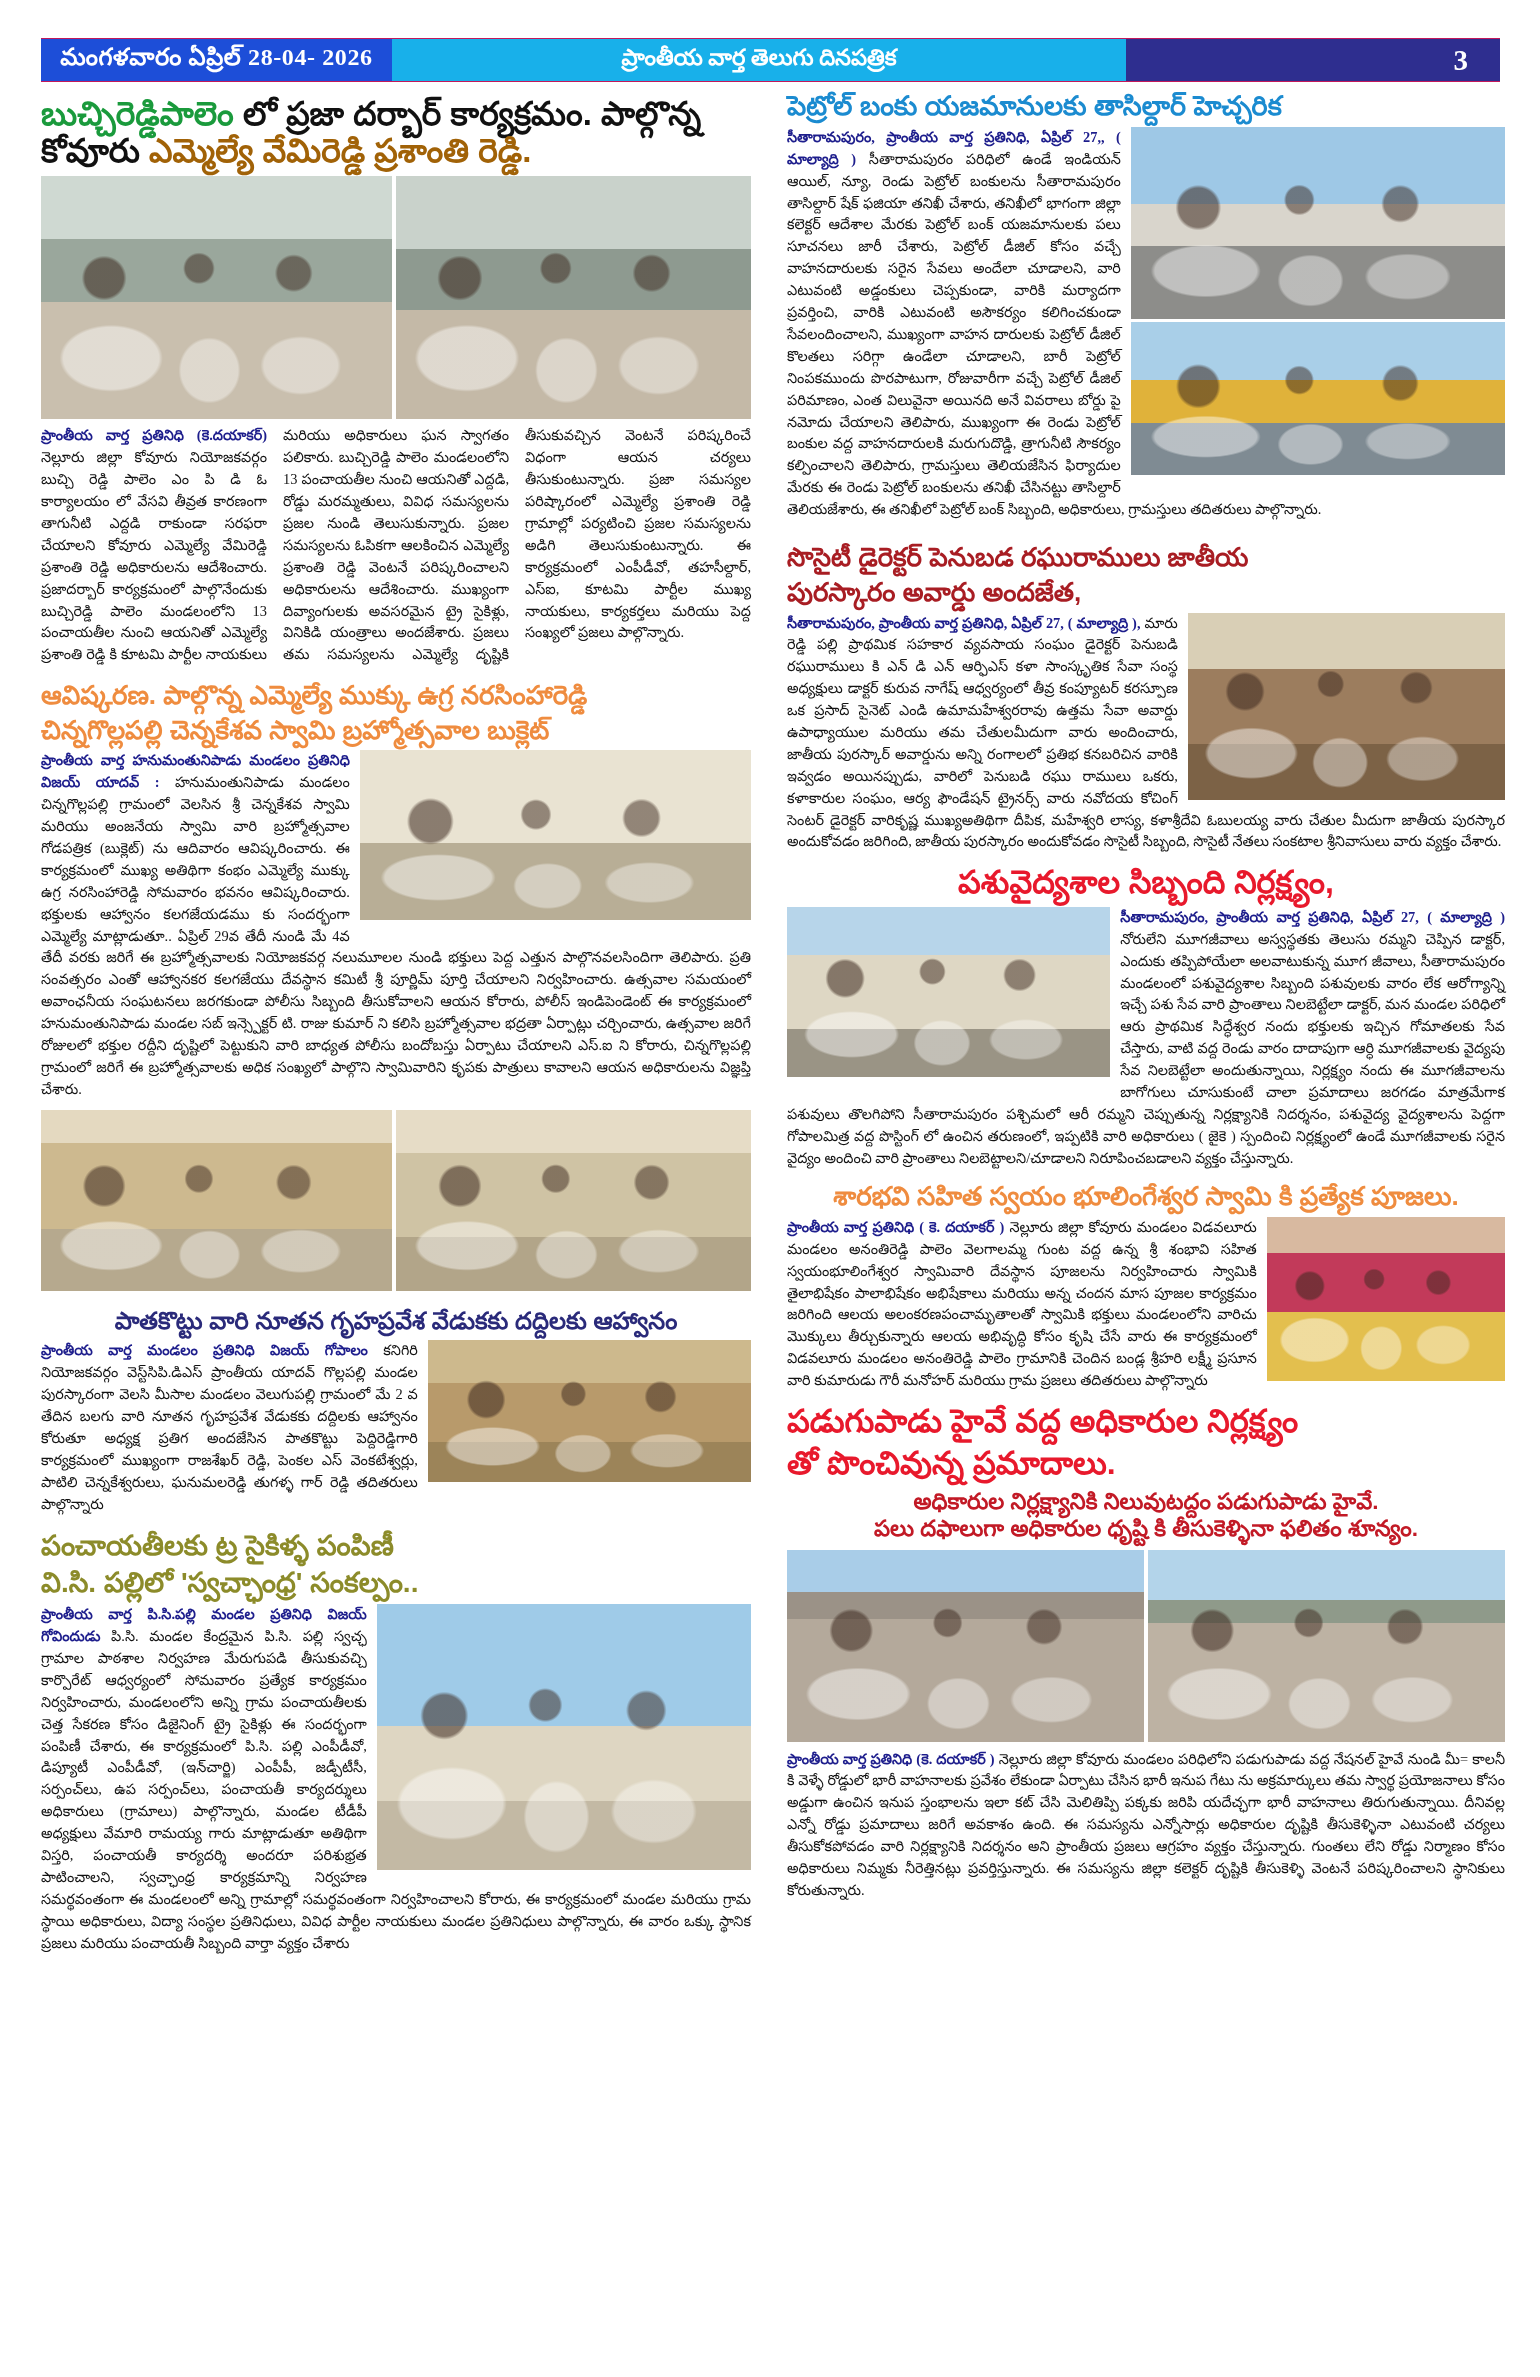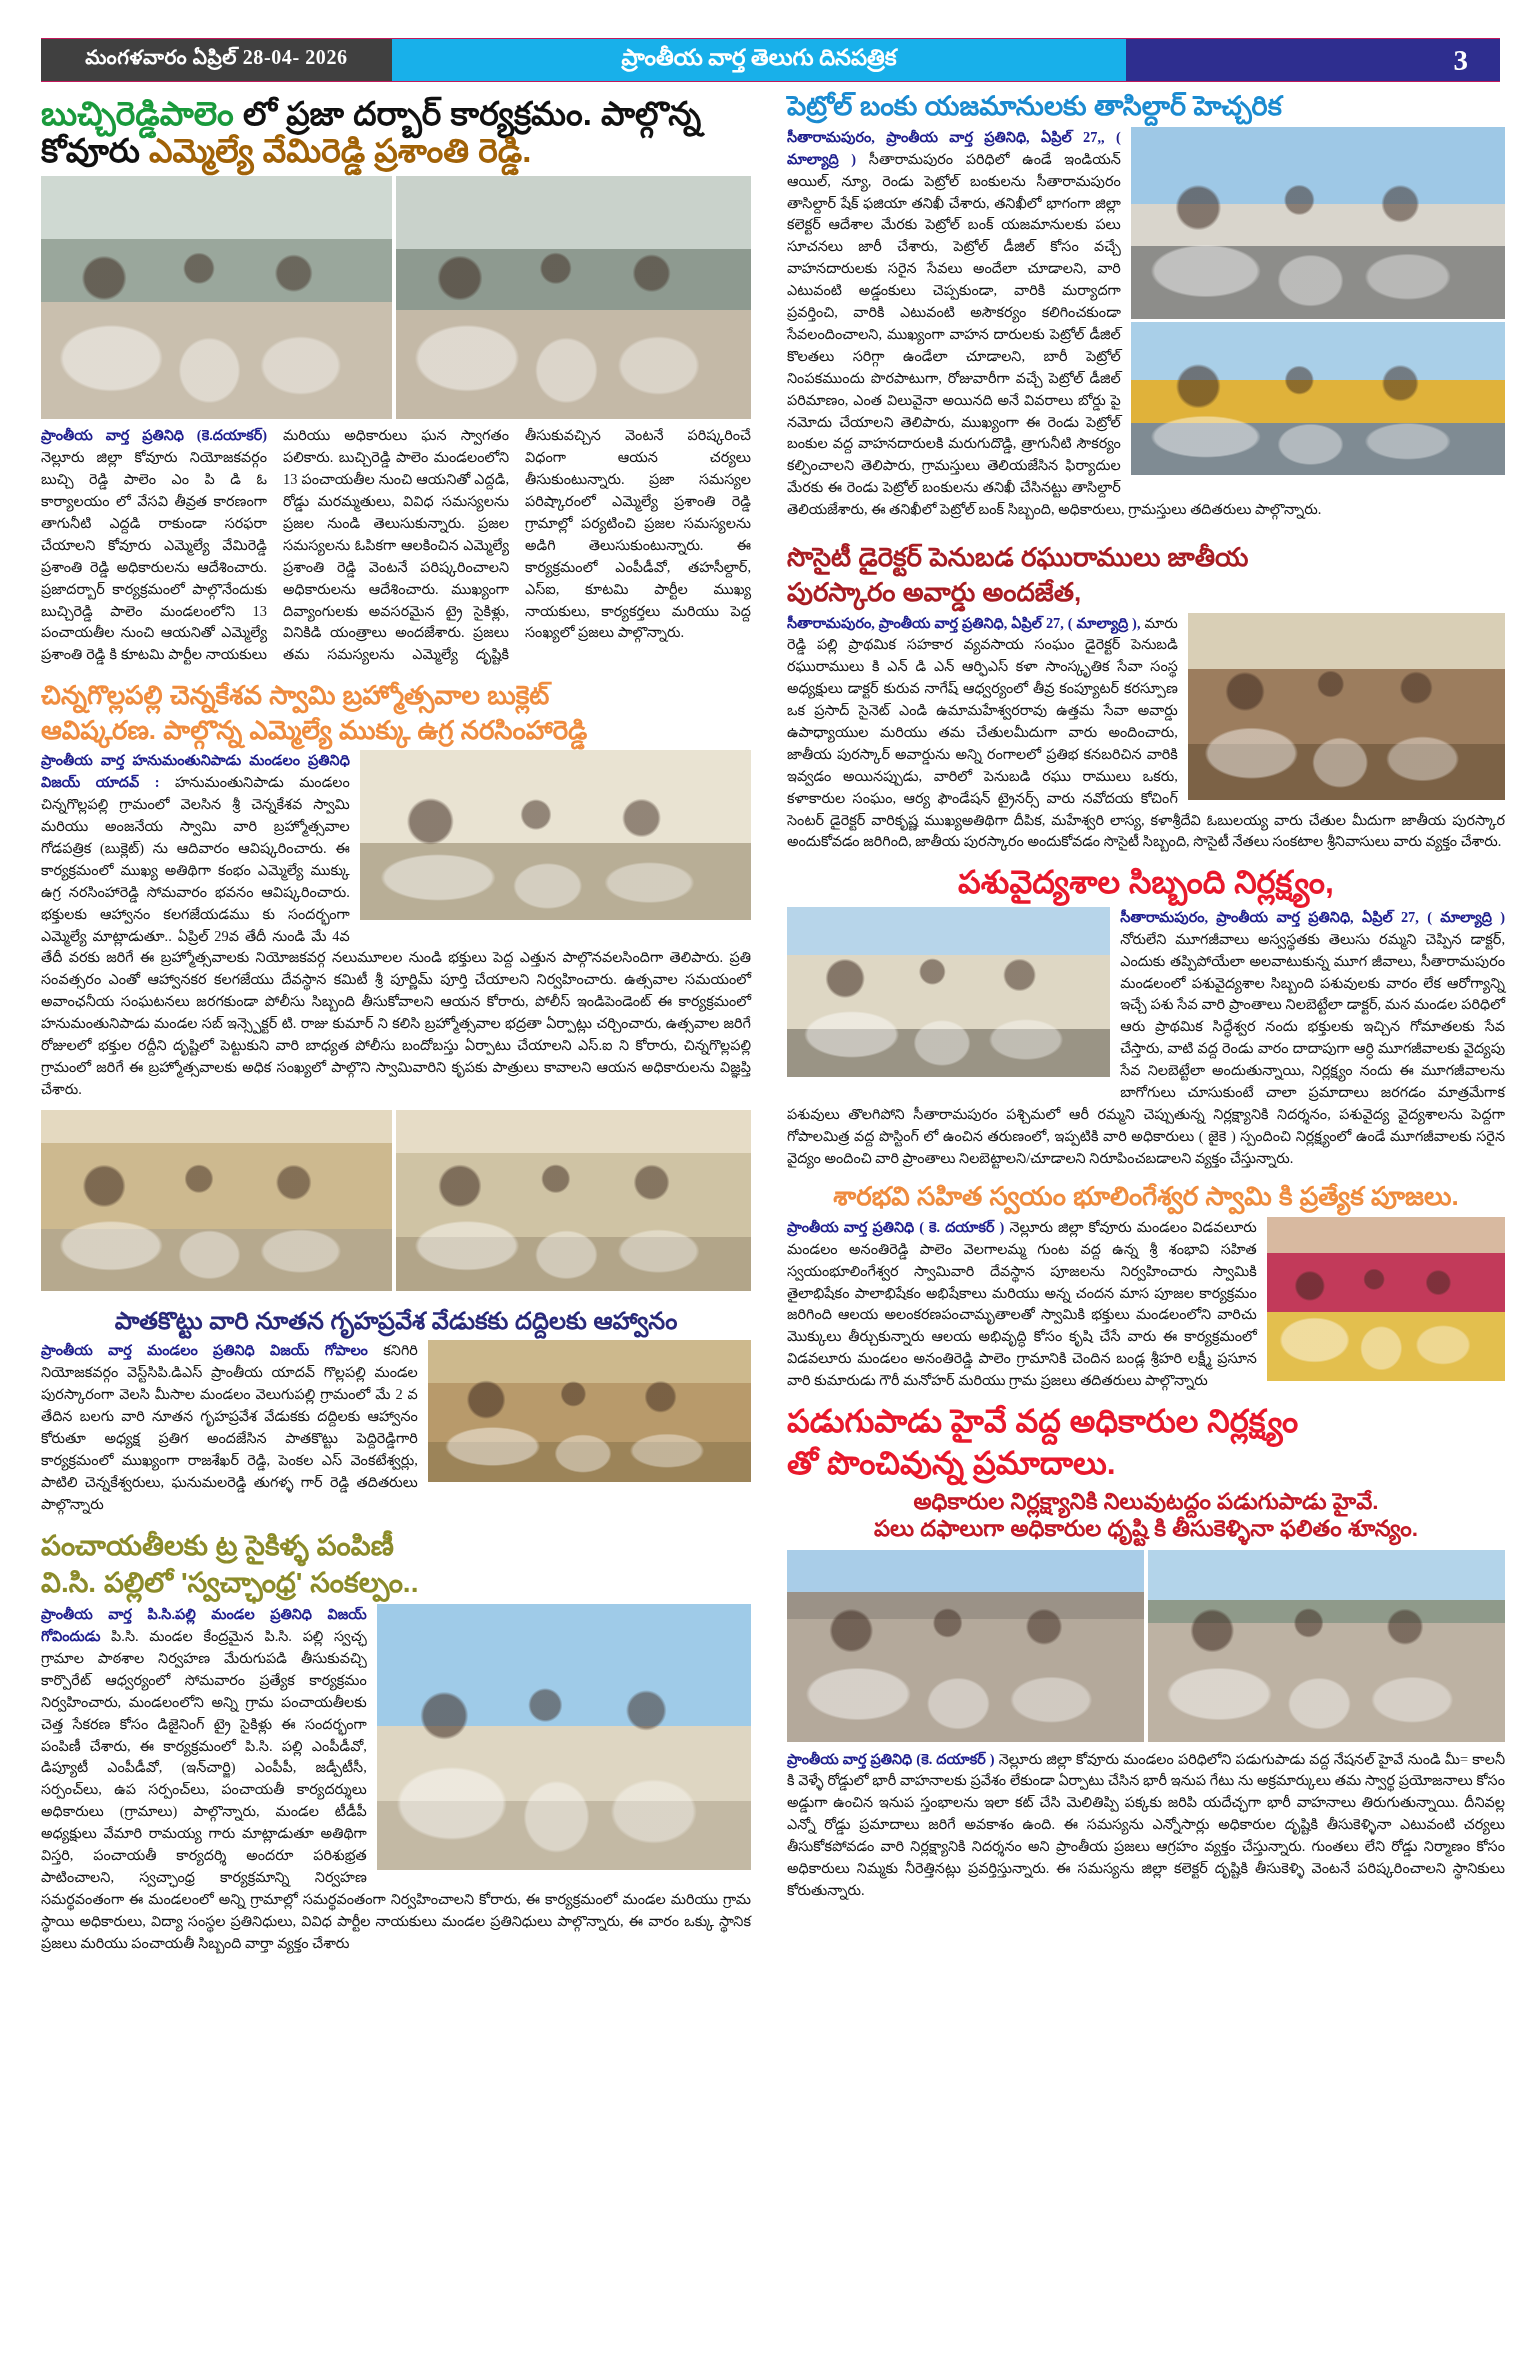--- a/index.html
+++ b/index.html
@@ -7,22 +7,22 @@
   html, body { margin:0; padding:0; background:#ffffff; }
   body {
     width:1541px; height:2377px;
     font-family:"Liberation Serif", "DejaVu Serif", serif;
     position:relative; overflow:hidden;
   }
 
   
   .masthead { position:absolute; left:41px; top:38px; width:1459px; height:44px;
               display:flex; border-top:1.7px solid #c2185b; border-bottom:1.7px solid #c2185b; }
-  .mh-date { background:#404040; flex:0 0 351px; display:flex; align-items:center;
-             justify-content:center; color:#fff; font-weight:bold; font-size:20px;
+  .mh-date { background:#1d4ed8; flex:0 0 351px; display:flex; align-items:center;
+             justify-content:center; color:#fff; font-weight:bold; font-size:24px;
              letter-spacing:0.6px; }
   .mh-title { background:#18b0ea; flex:1 1 auto; display:flex; align-items:center;
               justify-content:center; color:#fff; font-weight:bold; font-size:22.6px; }
   .mh-page { background:#2e2e8f; flex:0 0 374px; display:flex; align-items:center;
              justify-content:flex-end; padding-right:32px; color:#fff;
              font-weight:bold; font-size:29px; }
 
   
   .col-left  { position:absolute; left:41px;  top:96px; width:710px; }
   .col-right { position:absolute; left:787px; top:91px; width:718px; }
@@ -105,22 +105,22 @@
       <div class="photo ph-crowd2" style="width:355px;height:243px;"></div>
     </div>
 
     <div class="body-text three-col" style="margin-top:6.8px;">
       <span class="byline">ప్రాంతీయ వార్త ప్రతినిధి (కె.దయాకర్)</span>
       <span>నెల్లూరు జిల్లా కోవూరు నియోజకవర్గం బుచ్చి రెడ్డి పాలెం ఎం పి డి ఓ కార్యాలయం లో వేసవి తీవ్రత కారణంగా తాగునీటి ఎద్దడి రాకుండా సరఫరా చేయాలని కోవూరు ఎమ్మెల్యే వేమిరెడ్డి ప్రశాంతి రెడ్డి అధికారులను ఆదేశించారు. ప్రజాదర్బార్ కార్యక్రమంలో పాల్గొనేందుకు బుచ్చిరెడ్డి పాలెం మండలంలోని 13 పంచాయతీల నుంచి ఆయనితో ఎమ్మెల్యే ప్రశాంతి రెడ్డి కి కూటమి పార్టీల నాయకులు మరియు అధికారులు ఘన స్వాగతం పలికారు. బుచ్చిరెడ్డి పాలెం మండలంలోని 13 పంచాయతీల నుంచి ఆయనితో ఎద్దడి, రోడ్డు మరమ్మతులు, వివిధ సమస్యలను ప్రజల నుండి తెలుసుకున్నారు. ప్రజల సమస్యలను ఓపికగా ఆలకించిన ఎమ్మెల్యే ప్రశాంతి రెడ్డి వెంటనే పరిష్కరించాలని అధికారులను ఆదేశించారు. ముఖ్యంగా దివ్యాంగులకు అవసరమైన ట్రై సైకిళ్లు, వినికిడి యంత్రాలు అందజేశారు. ప్రజలు తమ సమస్యలను ఎమ్మెల్యే దృష్టికి తీసుకువచ్చిన వెంటనే పరిష్కరించే విధంగా ఆయన చర్యలు తీసుకుంటున్నారు. ప్రజా సమస్యల పరిష్కారంలో ఎమ్మెల్యే ప్రశాంతి రెడ్డి గ్రామాల్లో పర్యటించి ప్రజల సమస్యలను అడిగి తెలుసుకుంటున్నారు. ఈ కార్యక్రమంలో ఎంపీడీవో, తహసీల్దార్, ఎస్‌ఐ, కూటమి పార్టీల ముఖ్య నాయకులు, కార్యకర్తలు మరియు పెద్ద సంఖ్యలో ప్రజలు పాల్గొన్నారు.</span>
     </div>
   </div>
 
   <div class="sec" style="margin-top:14.7px;">
+    <div class="hl hl-orange">ఆవిష్కరణ. పాల్గొన్న ఎమ్మెల్యే ముక్కు ఉగ్ర నరసింహారెడ్డి</div>
     <div class="hl hl-orange">చిన్నగొల్లపల్లి చెన్నకేశవ స్వామి బ్రహ్మోత్సవాల బుక్లెట్</div>
-    <div class="hl hl-orange">ఆవిష్కరణ. పాల్గొన్న ఎమ్మెల్యే ముక్కు ఉగ్ర నరసింహారెడ్డి</div>
 
     <div class="clearfix">
       <div class="photo ph-office float-r" style="width:391px;height:170px;"></div>
       <div class="body-text">
         <span class="byline">ప్రాంతీయ వార్త హనుమంతునిపాడు మండలం ప్రతినిధి విజయ్ యాదవ్ :</span>
         <span>హనుమంతునిపాడు మండలం చిన్నగొల్లపల్లి గ్రామంలో వెలసిన శ్రీ చెన్నకేశవ స్వామి మరియు అంజనేయ స్వామి వారి బ్రహ్మోత్సవాల గోడపత్రిక (బుక్లెట్) ను ఆదివారం ఆవిష్కరించారు. ఈ కార్యక్రమంలో ముఖ్య అతిథిగా కంభం ఎమ్మెల్యే ముక్కు ఉగ్ర నరసింహారెడ్డి సోమవారం భవనం ఆవిష్కరించారు. భక్తులకు ఆహ్వానం కలగజేయడము కు సందర్భంగా ఎమ్మెల్యే మాట్లాడుతూ.. ఏప్రిల్ 29వ తేదీ నుండి మే 4వ తేదీ వరకు జరిగే ఈ బ్రహ్మోత్సవాలకు నియోజకవర్గ నలుమూలల నుండి భక్తులు పెద్ద ఎత్తున పాల్గొనవలసిందిగా తెలిపారు. ప్రతి సంవత్సరం ఎంతో ఆహ్వానకర కలగజేయు దేవస్థాన కమిటీ శ్రీ పూర్ణిమ్ పూర్తి చేయాలని నిర్వహించారు. ఉత్సవాల సమయంలో అవాంఛనీయ సంఘటనలు జరగకుండా పోలీసు సిబ్బంది తీసుకోవాలని ఆయన కోరారు, పోలీస్ ఇండిపెండెంట్ ఈ కార్యక్రమంలో హనుమంతునిపాడు మండల సబ్ ఇన్స్పెక్టర్ టి. రాజు కుమార్ ని కలిసి బ్రహ్మోత్సవాల భద్రతా ఏర్పాట్లు చర్చించారు, ఉత్సవాల జరిగే రోజులలో భక్తుల రద్దీని దృష్టిలో పెట్టుకుని వారి బాధ్యత పోలీసు బందోబస్తు ఏర్పాటు చేయాలని ఎస్.ఐ ని కోరారు, చిన్నగొల్లపల్లి గ్రామంలో జరిగే ఈ బ్రహ్మోత్సవాలకు అధిక సంఖ్యలో పాల్గొని స్వామివారిని కృపకు పాత్రులు కావాలని ఆయన అధికారులను విజ్ఞప్తి చేశారు.</span>
       </div>
     </div>
   </div>
 

